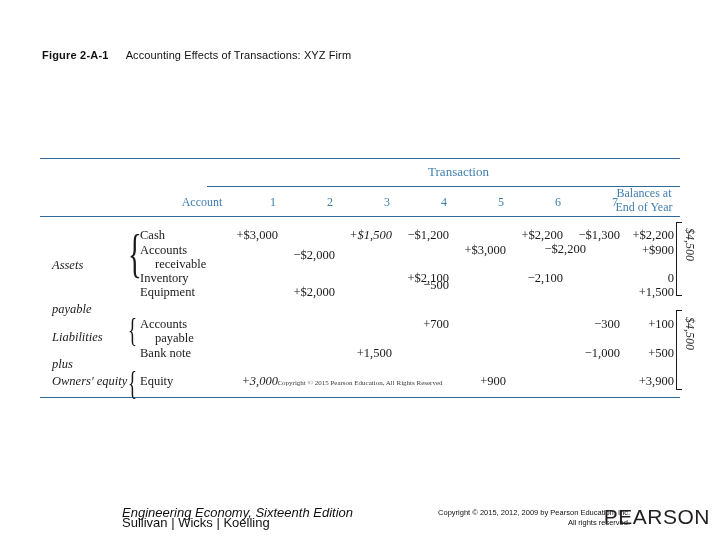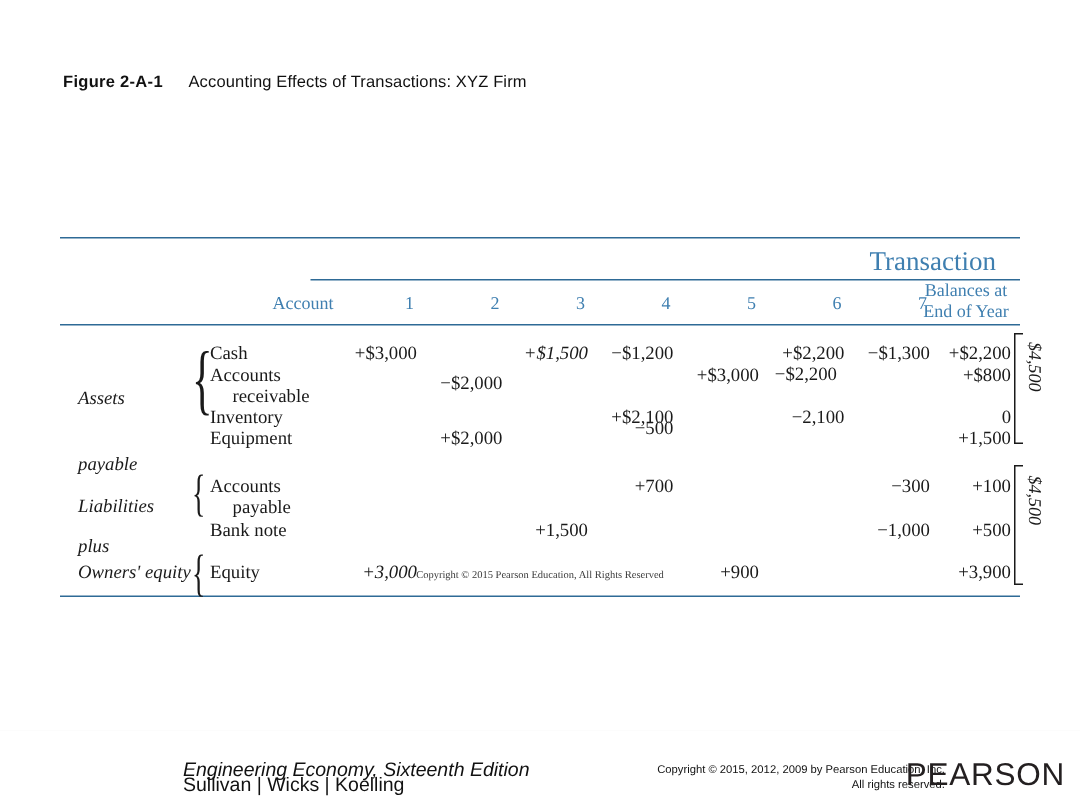--- a/index.html
+++ b/index.html
@@ -51,24 +51,24 @@
     width: 640px;
   }
   .rule.top     { top: 8px;   background: #2e6a96; }
   .rule.mid     { top: 36px;  left: 167px; width: 473px; background: #2e6a96; }
   .rule.head    { top: 66px;  background: #2e6a96; }
   .rule.bottom  { top: 247px; background: #2e6a96; }
 
   .transaction-label {
     position: absolute;
     top: 14px;
-    left: 151px;
+    left: 182px;
     width: 473px;
-    text-align: right;
-    font-size: 18px;
+    text-align: center;
+    font-size: 13px;
     color: #3f7fb0;
     font-family: "Liberation Serif", serif;
   }
 
   .hdr {
     position: absolute;
     top: 45px;
     font-size: 12px;
     color: #3f7fb0;
     font-family: "Liberation Serif", serif;
@@ -262,26 +262,26 @@
   <div class="acct" style="left:115px; top:181px;">payable</div>
   <div class="acct" style="left:100px; top:196px;">Bank note</div>
 
   <div class="acct" style="left:100px; top:224px;">Equity</div>
 
   <div class="val" style="left:176px; top:78px; width:62px;">+$3,000</div>
   <div class="val" style="left:233px; top:78px; width:62px;margin-top:20px;">−$2,000</div>
   <div class="val" style="left:290px; top:78px; width:62px;font-style:italic;">+$1,500</div>
   <div class="val" style="left:347px; top:78px; width:62px;">−$1,200</div>
   <div class="val" style="left:461px; top:78px; width:62px;">+$2,200</div>
-  <div class="val" style="left:456px; top:92px; width:62px;">−$2,200</div>
+  <div class="val" style="left:484px; top:92px; width:62px;">−$2,200</div>
   <div class="val" style="left:518px; top:78px; width:62px;">−$1,300</div>
   <div class="val" style="left:572px; top:78px; width:62px;">+$2,200</div>
 
   <div class="val" style="left:404px; top:93px; width:62px;">+$3,000</div>
-  <div class="val" style="left:572px; top:93px; width:62px;">+$800</div>
+  <div class="val" style="left:572px; top:93px; width:62px;">+$900</div>
 
   <div class="val" style="left:347px; top:121px; width:62px;">+$2,100</div>
   <div class="val" style="left:461px; top:121px; width:62px;">−2,100</div>
   <div class="val" style="left:572px; top:121px; width:62px;">0</div>
 
   <div class="val" style="left:233px; top:135px; width:62px;">+$2,000</div>
   <div class="val" style="left:347px; top:128px; width:62px;">−500</div>
   <div class="val" style="left:572px; top:135px; width:62px;">+1,500</div>
 
   <div class="val" style="left:347px; top:167px; width:62px;">+700</div>

